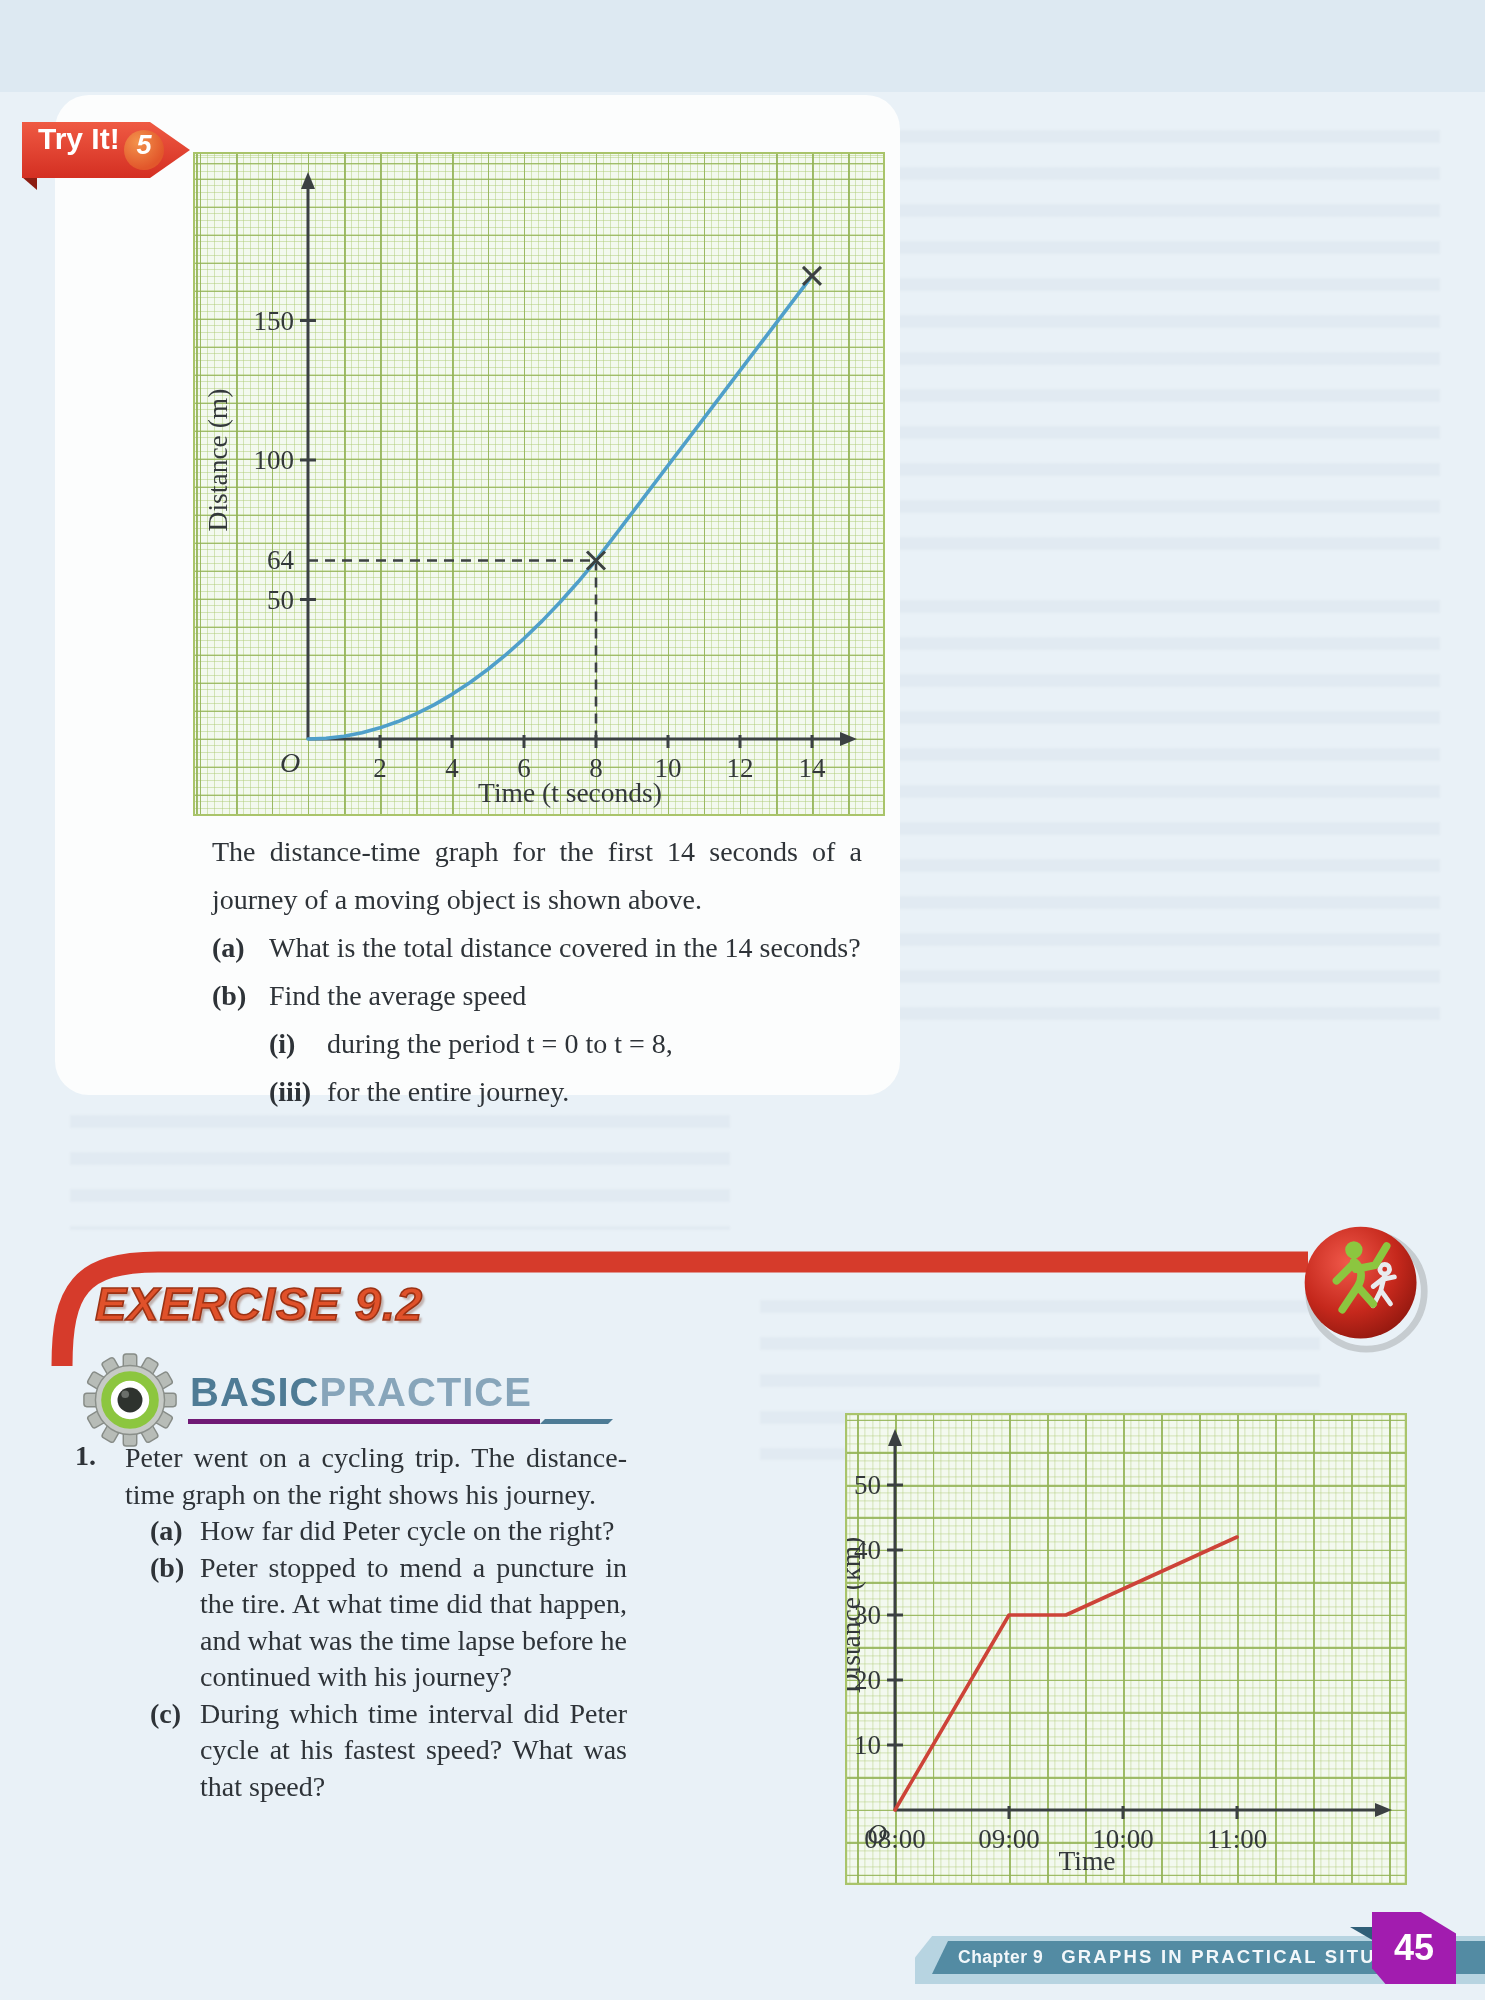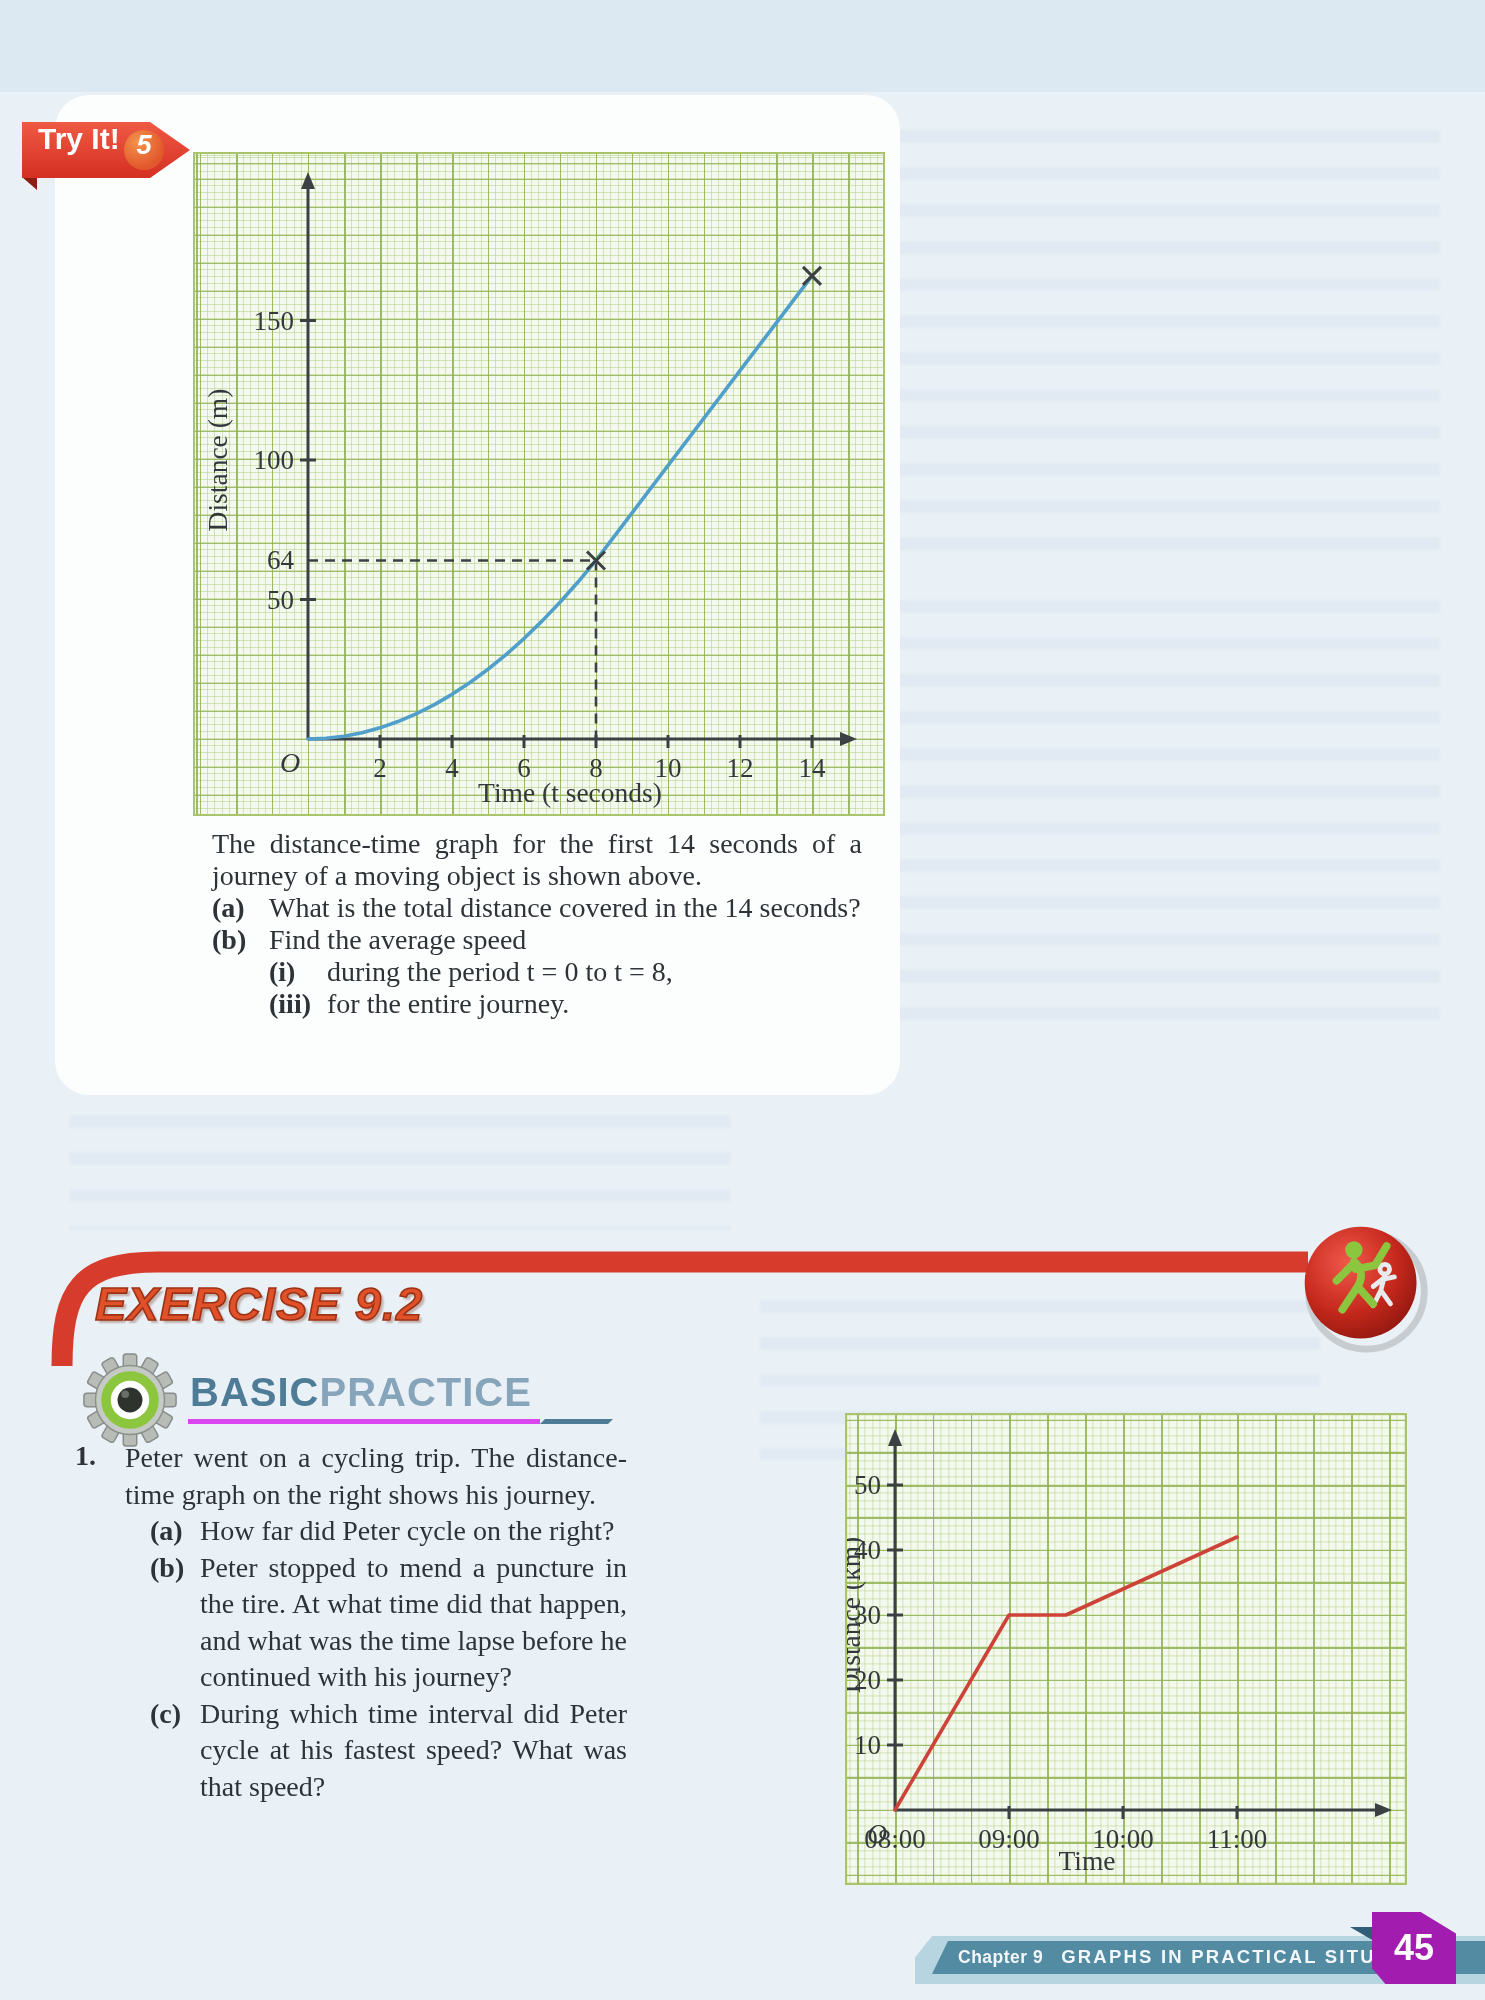--- a/index.html
+++ b/index.html
@@ -43,42 +43,42 @@
       repeating-linear-gradient(to right, rgba(170,200,110,.45) 0 1px, transparent 1px 7.6px),
       repeating-linear-gradient(to bottom, rgba(170,200,110,.45) 0 1px, transparent 1px 8.125px);
     background-position:10px 0, 0 5px, 2.4px 0, 0 4.4px;}
 
   svg text{font-family:"Liberation Serif", serif;fill:#33383a;}
   svg text.tick{font-size:27px;}
   svg text.origin{font-style:italic;font-size:28px;}
   svg text.axis-label{font-size:27.5px;}
 
   
-  .prob{position:absolute;left:212px;top:828px;width:650px;font-size:28px;line-height:32px;z-index:4;}
+  .prob{position:absolute;left:212px;top:828px;width:650px;font-size:28px;line-height:48px;z-index:4;}
   .prob p{margin:0;text-align:justify;}
   .part-row{display:flex;}
   .part-label{width:57px;font-weight:bold;flex:none;}
   .part-text{flex:1;text-align:justify;}
   .sub-row{display:flex;margin-left:57px;}
   .sub-label{width:58px;font-weight:bold;flex:none;}
 
   
   .swoosh{position:absolute;left:40px;top:1238px;width:1290px;height:130px;z-index:2;}
   .runner-badge{position:absolute;left:1296px;top:1219px;width:135px;height:135px;z-index:3;}
 
   .exercise-title{position:absolute;left:95px;top:1276px;margin:0;z-index:3;
       font:italic 900 47px "Liberation Sans",sans-serif;letter-spacing:1px;
       color:#e0512a;-webkit-text-stroke:1.6px #9c3214;
       text-shadow:3px 3px 2px rgba(120,60,40,.35);}
 
   .practice-header{position:absolute;left:82px;top:1352px;height:100px;z-index:3;}
   .gear{position:absolute;left:0;top:0;width:96px;height:96px;}
   .practice-words{position:absolute;left:106px;top:18px;
       font:800 40px "Liberation Sans",sans-serif;letter-spacing:1px;
-      border-bottom:5px solid #d946ef;padding:0 8px 4px 2px;}
+      border-bottom:5px solid #701a75;padding:0 8px 4px 2px;}
   .practice-words .basic{color:#4e7b95;}
   .practice-words .practice{color:#87a5ba;}
   .practice-tail{position:absolute;left:100%;bottom:-5px;width:68px;height:5px;
       background:#4d7b95;transform:skewX(-45deg);transform-origin:left bottom;}
 
   
   .q1-num{position:absolute;left:75px;top:1440px;font-size:28px;font-weight:bold;z-index:3;}
   .q1-body{position:absolute;left:125px;top:1440px;width:502px;font-size:28px;line-height:36.5px;z-index:3;}
   .q1-body p{margin:0;text-align:justify;}
   .q1-body .part-row{margin-left:25px;}

